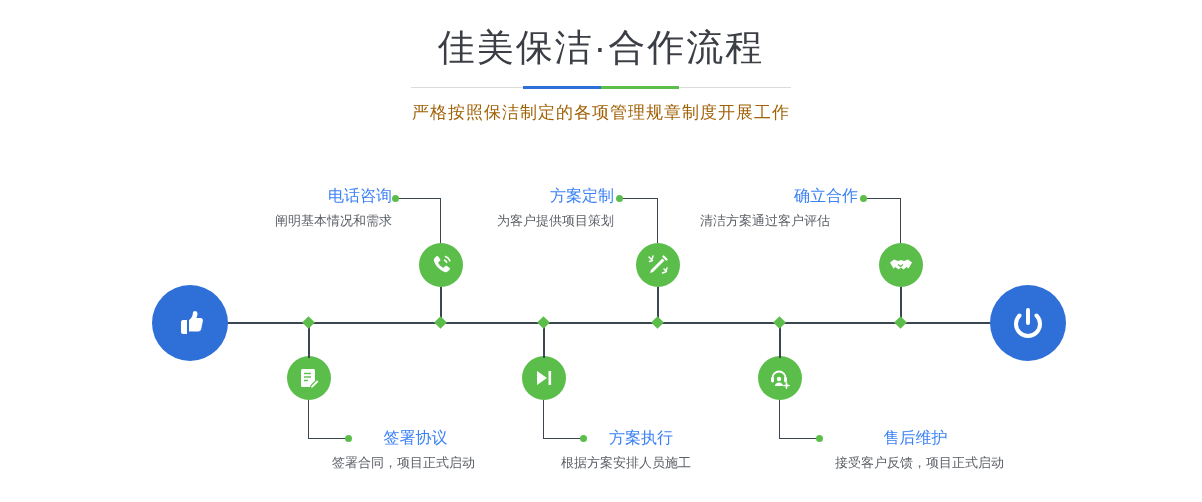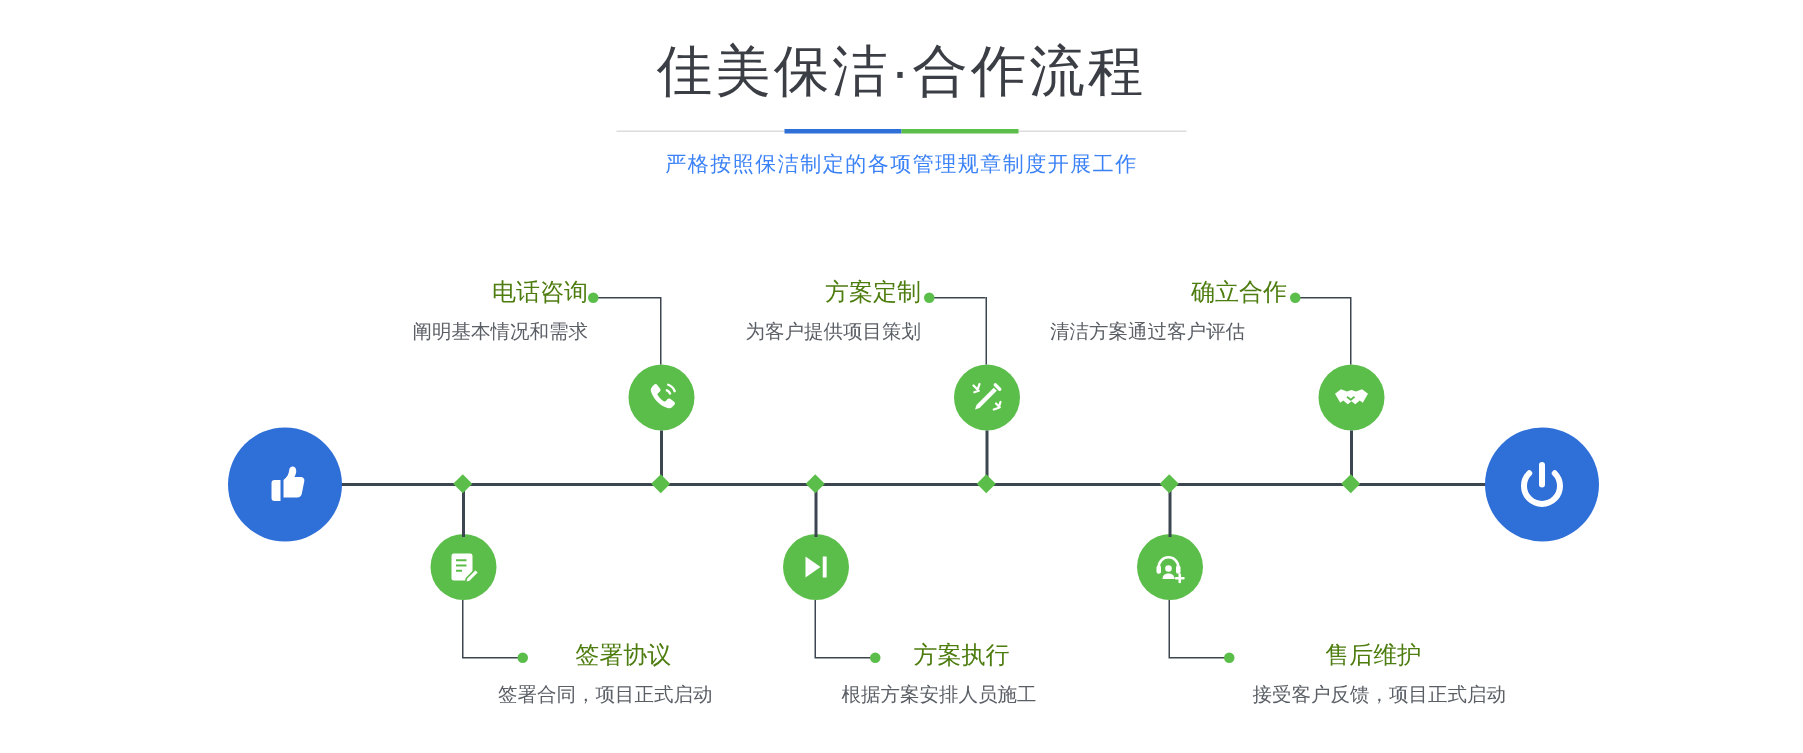--- a/index.html
+++ b/index.html
@@ -60,22 +60,22 @@
   .rule-green {
     position: absolute;
     left: 190px;
     top: 0;
     width: 78px;
     height: 3px;
     background: #5cbe4a;
   }
   .subtitle {
     margin: 12px 0 0 0;
-    font-size: 14px;
-    color: #3b82f6;
+    font-size: 17px;
+    color: #a16207;
     letter-spacing: 1px;
   }
 
   
   .axis {
     position: absolute;
     left: 190px;
     top: 322px;
     width: 836px;
     height: 2px;
@@ -140,21 +140,21 @@
     height: 7px;
     border-radius: 50%;
     background: #5cbe4a;
   }
 
   .label-block {
     position: absolute;
   }
   .label-title {
     font-size: 16px;
-    color: #4d7c0f;
+    color: #3b82f6;
     line-height: 20px;
     white-space: nowrap;
   }
   .label-desc {
     font-size: 13px;
     color: #5a5f66;
     line-height: 18px;
     margin-top: 6px;
     white-space: nowrap;
   }

